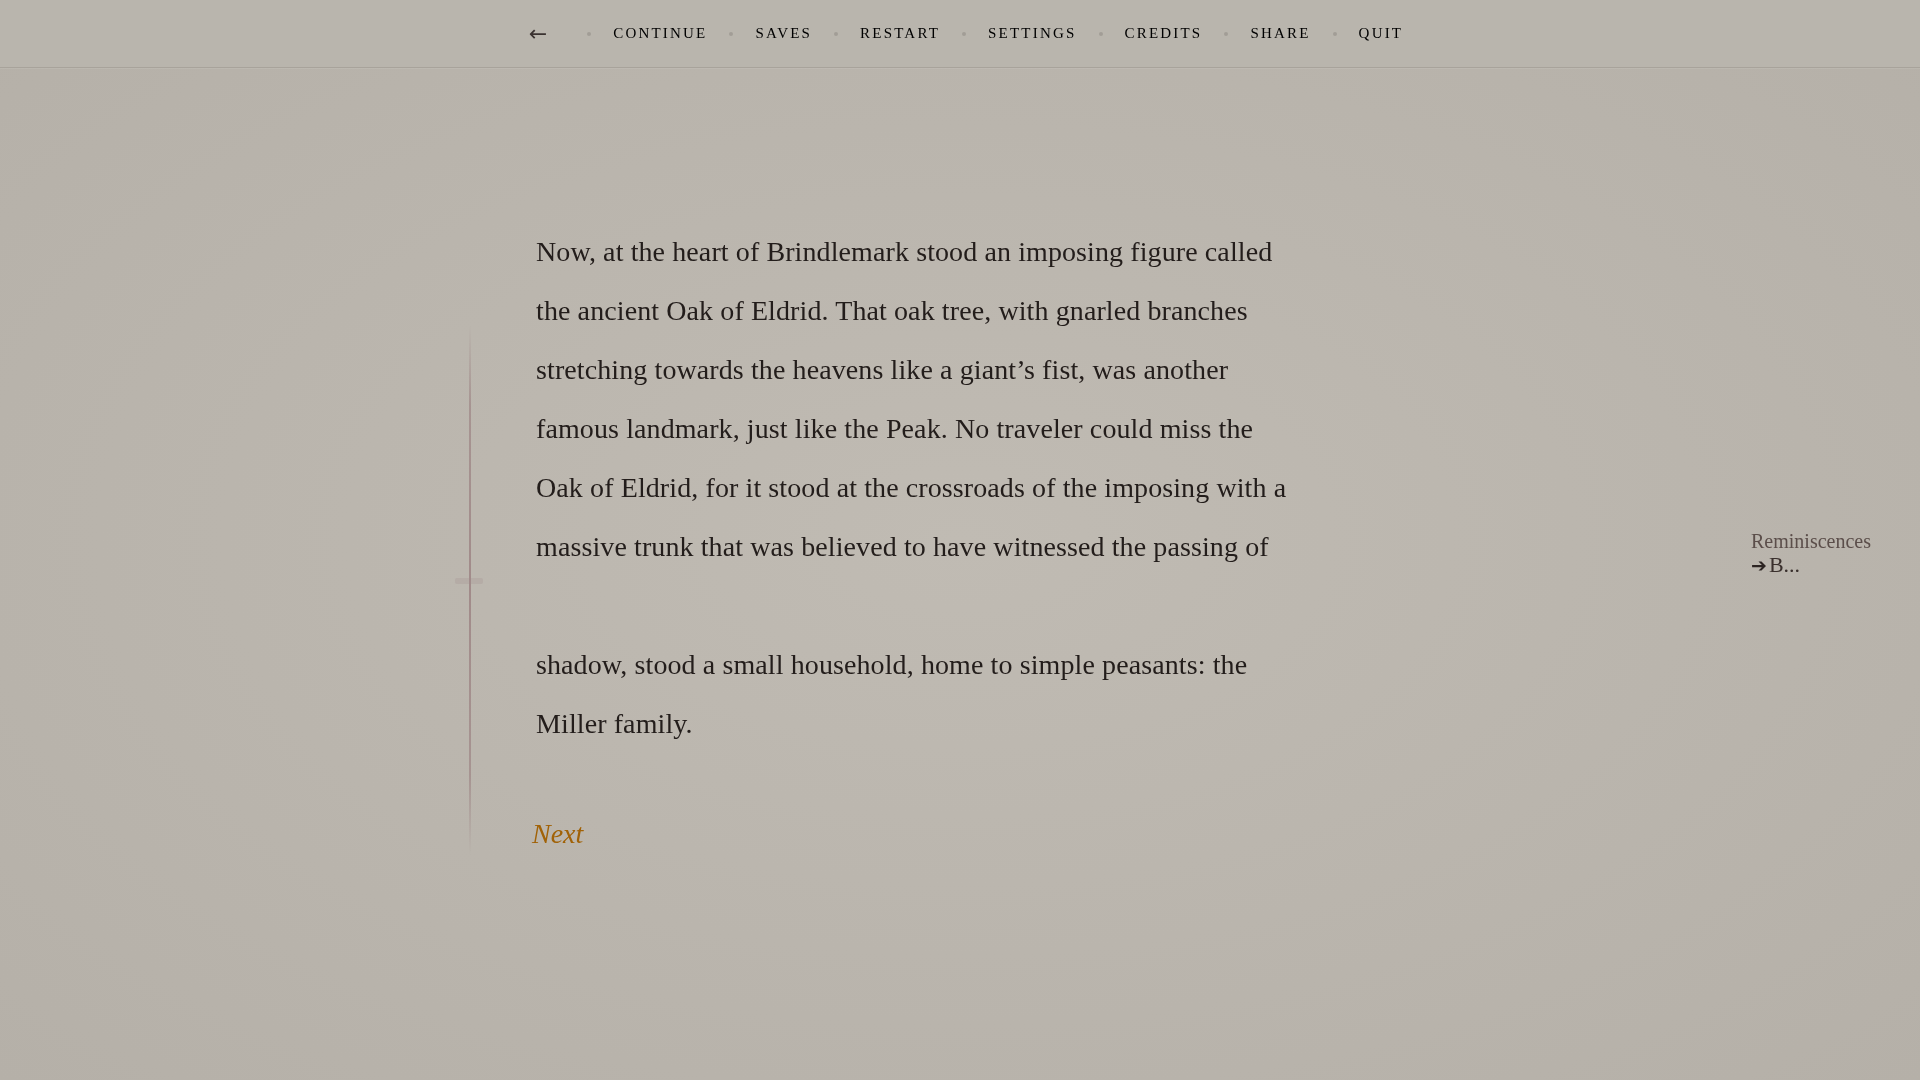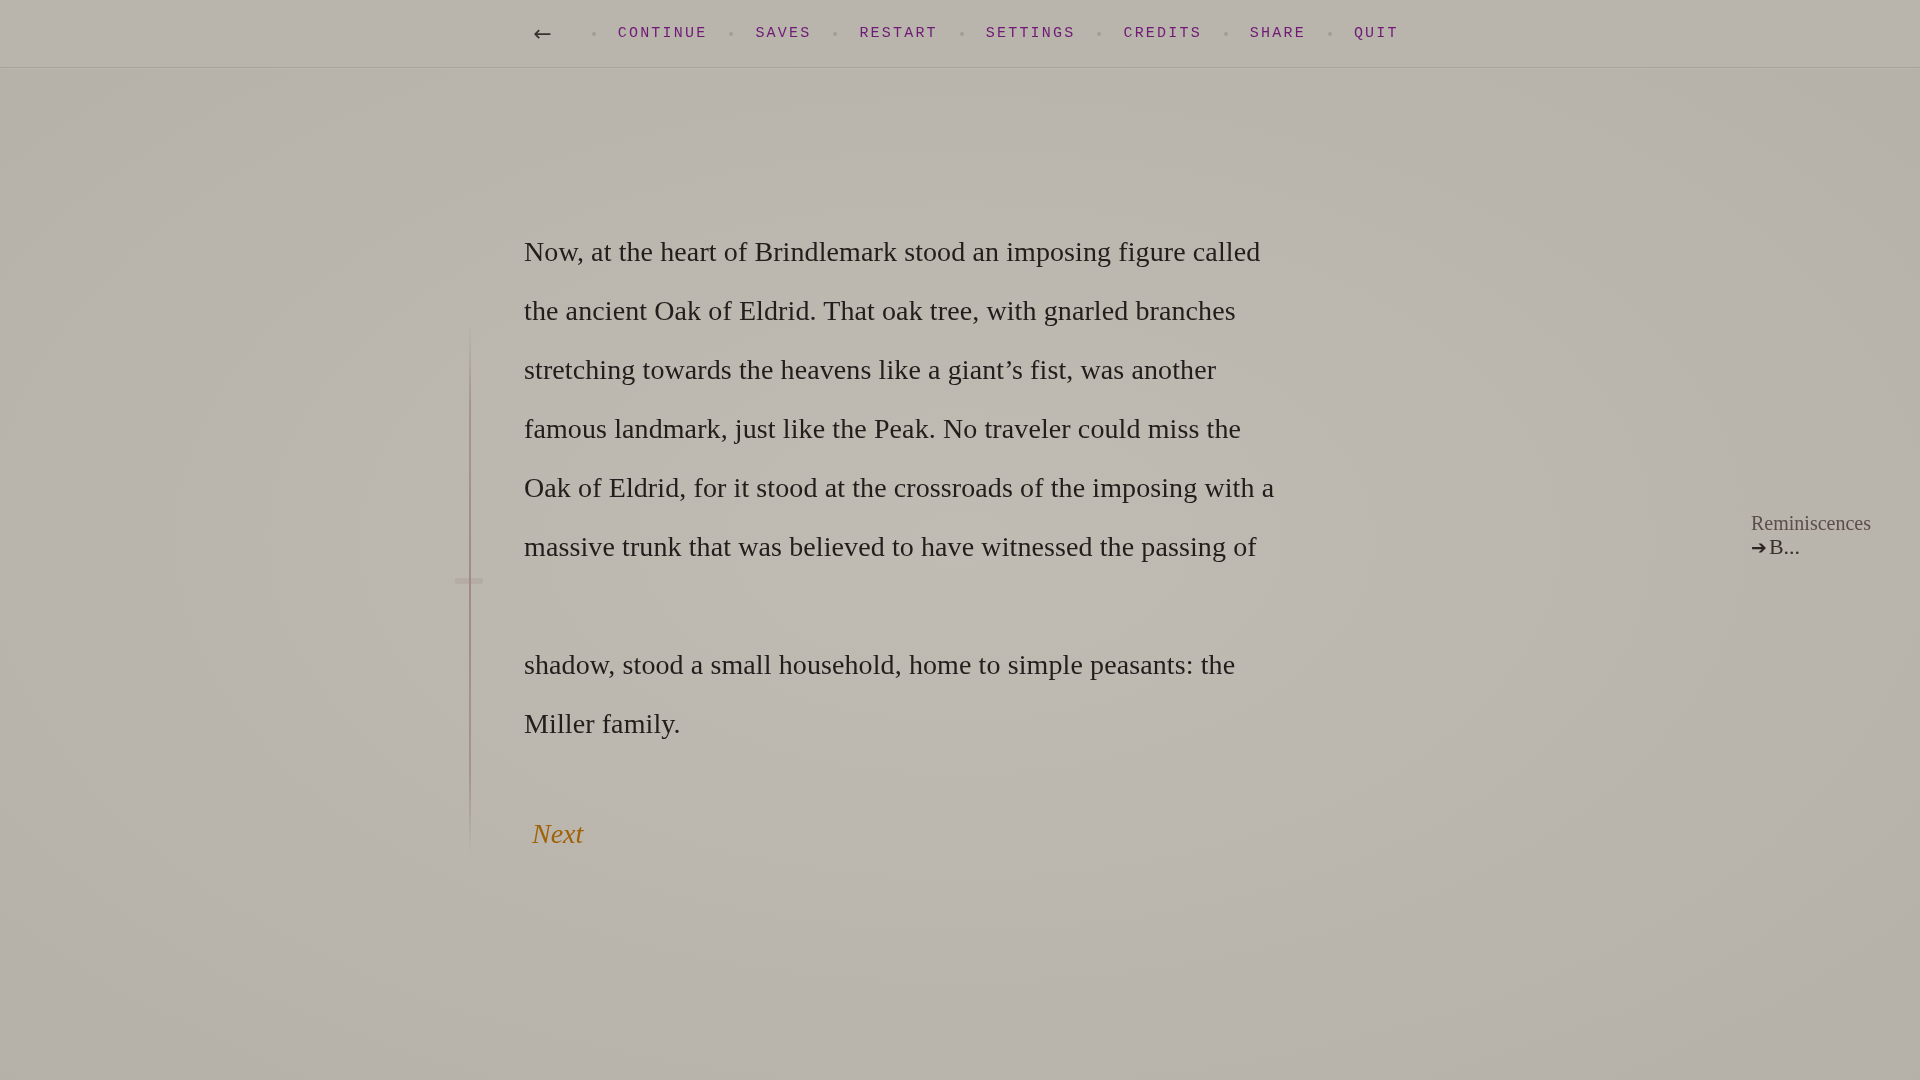--- a/index.html
+++ b/index.html
@@ -44,30 +44,30 @@
       margin-right: 12px;
     }
     .nav-sep {
       width: 4px;
       height: 4px;
       border-radius: 50%;
       background: #a29d96;
       margin: 0 22px;
     }
     .nav-item {
-      font-family: Liberation Mono, monospace;
+      font-family: Liberation Serif, serif;
       font-size: 15px;
       letter-spacing: 2.2px;
-      color: #701a75;
+      color: #000000;
       cursor: pointer;
       text-transform: uppercase;
     }
     .story {
       position: absolute;
-      left: 524px;
+      left: 536px;
       top: 222px;
       width: 820px;
     }
     .story-text {
       margin: 0;
       font-family: "Liberation Serif", serif;
       font-size: 28px;
       line-height: 59px;
       color: #231d1b;
       letter-spacing: 0.1px;
@@ -95,21 +95,21 @@
       left: 455px;
       top: 578px;
       width: 28px;
       height: 6px;
       background: rgba(160,140,140,0.25);
       border-radius: 2px;
     }
     .side-note {
       position: absolute;
       left: 1751px;
-      top: 512px;
+      top: 530px;
       font-family: "Liberation Serif", serif;
       line-height: 23px;
       cursor: pointer;
     }
     .side-note-title {
       display: block;
       font-size: 20px;
       color: #5b4e4a;
     }
     .side-note-sub {

